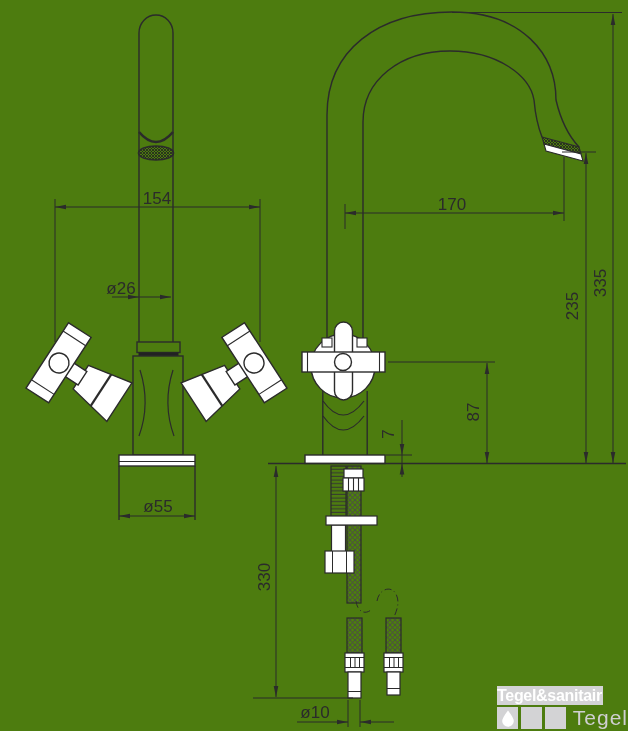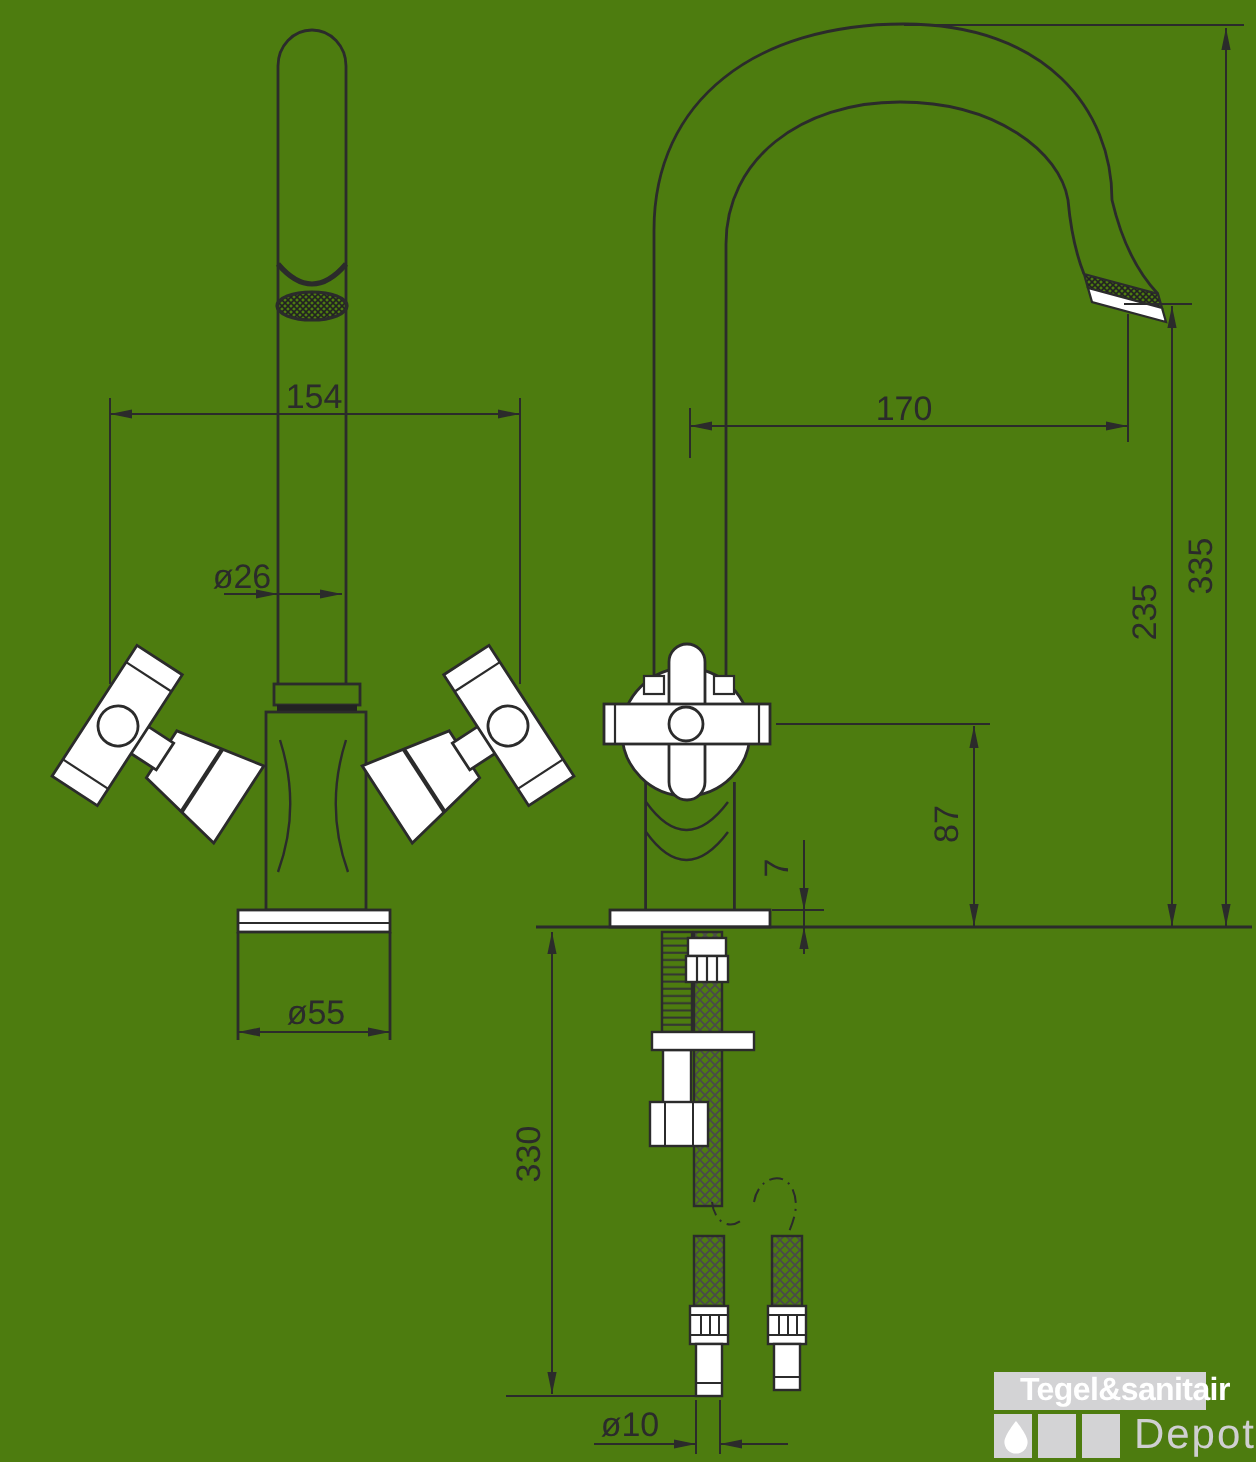--- a/index.html
+++ b/index.html
@@ -2,21 +2,21 @@
 <html><head>
 <meta charset="utf-8">
 <style>
   html,body{margin:0;padding:0;background:#fff;}
   .canvas{position:relative;width:628px;height:731px;background:#4d7c0f;overflow:hidden;
           font-family:"Liberation Sans", sans-serif;}
   svg{position:absolute;left:0;top:0;}
   svg text{font-family:"Liberation Sans", sans-serif;font-size:17px;fill:#2b2b2b;}
   .logo{position:absolute;left:497px;top:686px;width:131px;}
   .logo-bar{width:106px;height:19px;background:#d3d3d5;color:#ffffff;font-weight:bold;
-            font-size:16px;line-height:19px;padding-left:13px;box-sizing:border-box;
+            font-size:16px;line-height:19px;padding-left:0;box-sizing:border-box;
             letter-spacing:-0.3px;}
   .logo-row{display:flex;align-items:center;margin-top:2px;height:22px;}
   .logo-sq{width:22px;height:22px;background:#d3d3d5;margin-right:3px;position:relative;}
   .logo-sub{font-size:21px;color:#cfcfd1;margin-left:4px;letter-spacing:1px;}
 </style>
 </head>
 <body>
 
 <div class="canvas">
 <svg width="628" height="731" viewBox="0 0 628 731">
@@ -252,16 +252,16 @@
 <div class="logo">
   <div class="logo-bar">Tegel&amp;sanitair</div>
   <div class="logo-row">
     <div class="logo-sq">
       <svg width="22" height="22" viewBox="0 0 22 22">
         <path d="M11,3.5 C11,3.5 5.2,10.5 5.2,14 A5.8,5.8 0 0 0 16.8,14 C16.8,10.5 11,3.5 11,3.5 Z" fill="#ffffff"></path>
       </svg>
     </div>
     <div class="logo-sq"></div>
     <div class="logo-sq"></div>
-    <div class="logo-sub">Depot</div>
+    <div class="logo-sub">Tegel</div>
   </div>
 </div>
 </div>
 
 </body></html>

